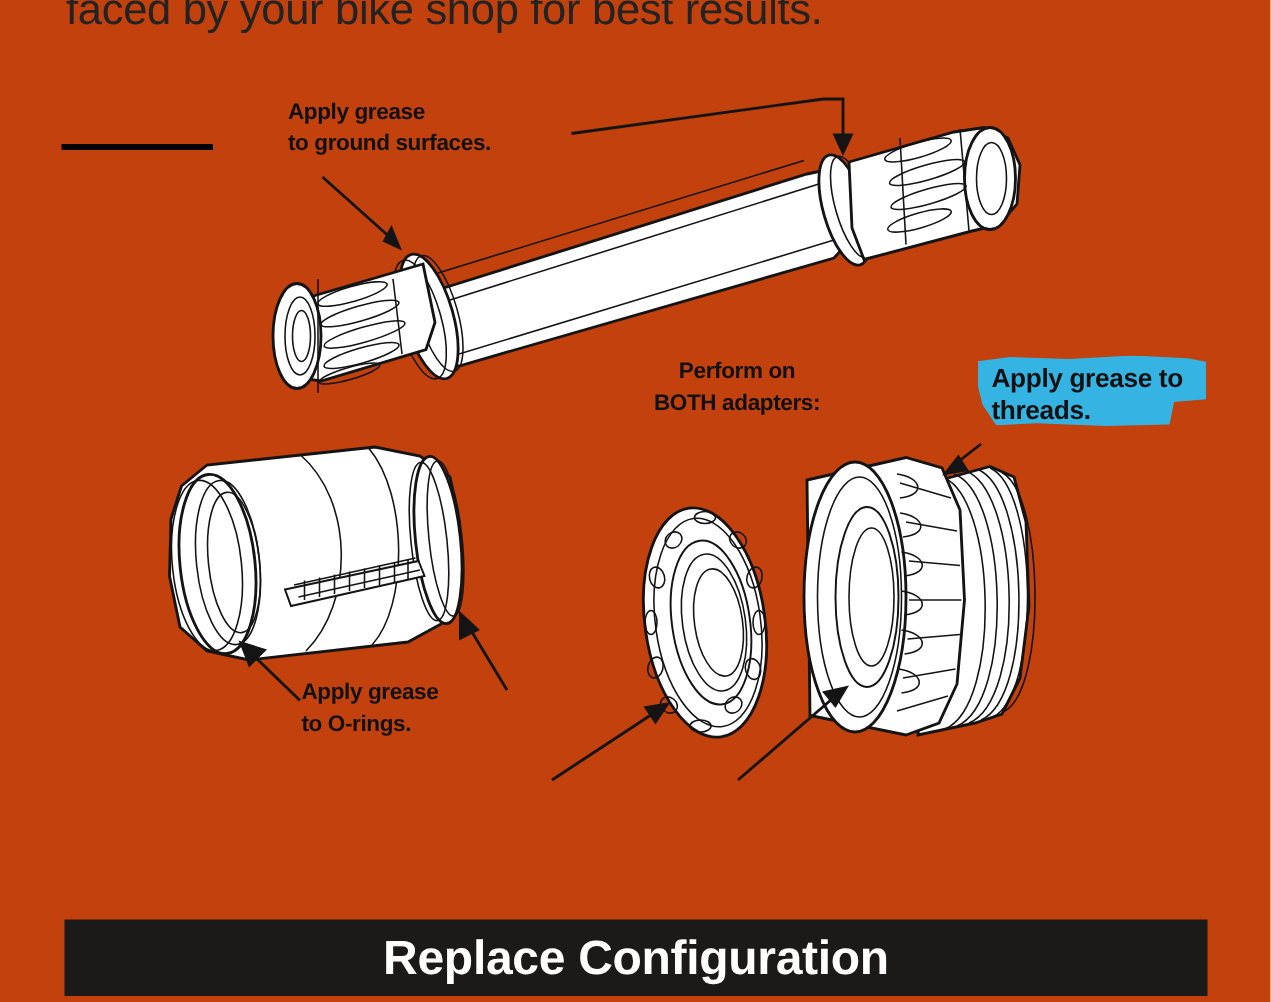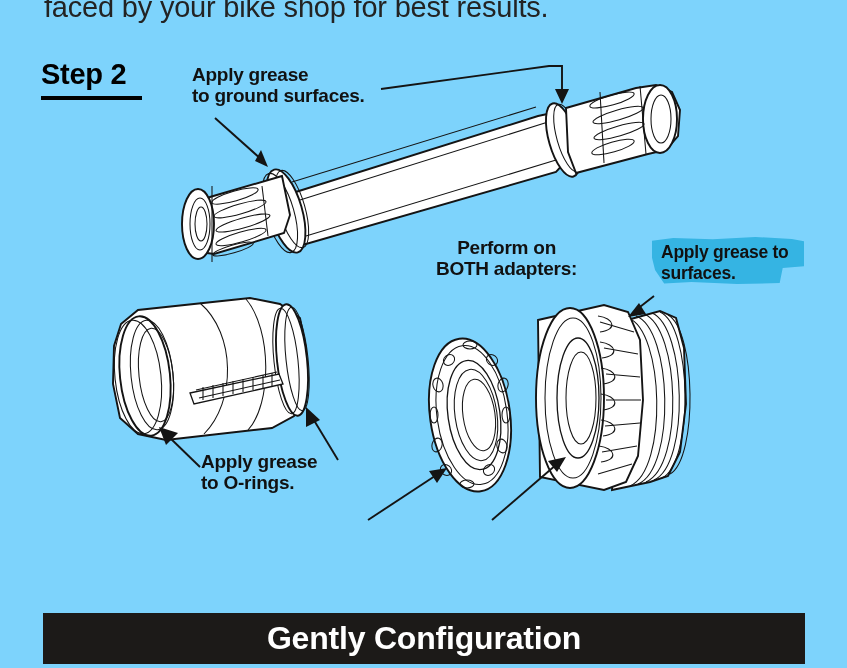--- a/index.html
+++ b/index.html
@@ -4,21 +4,21 @@
 <style>
   html, body {
     margin: 0;
     padding: 0;
     background: #ffffff;
   }
   #page {
     position: relative;
     width: 847px;
     height: 668px;
-    background: #7dd3fc;
+    background: #c2410c;
     overflow: hidden;
     font-family: "Liberation Sans", sans-serif;
     color: #1a1a1a;
   }
   .txt { position: absolute; white-space: pre; }
 
   
   #intro-text {
     left: 44px;
     top: -9px;
@@ -41,21 +41,21 @@
     position: absolute;
     left: 41px;
     top: 96px;
     width: 101px;
     height: 4px;
     background: #000;
   }
 
   
   .callout {
-    font-size: 19px;
+    font-size: 15px;
     font-weight: bold;
     line-height: 20.5px;
     letter-spacing: -0.25px;
     color: #111;
   }
   #label-ground      { left: 192px; top: 65px; }
   #label-both        { left: 436px; top: 238px; text-align: center; }
   #label-orings      { left: 201px; top: 452px; }
   #label-crankstop   { left: 128px; top: 524px; }
   #label-bearing     { left: 404px; top: 524px; }
@@ -348,37 +348,36 @@
     </g>
 
     <g>
       <path class="ln" d="M492 520 L557 464"></path>
       <path class="solid" d="M566 457 L557 472 L548 461 Z"></path>
     </g>
   </svg>
 
   <div class="txt" id="intro-text">faced by your bike shop for best results.</div>
 
-  <div class="txt" id="step-heading">Step 2</div>
   <div id="step-underline"></div>
 
   <div class="txt callout" id="label-ground">Apply grease
 to ground surfaces.</div>
 
   <div class="txt callout" id="label-both">Perform on
 BOTH adapters:</div>
 
   <div id="label-threads-wrap">
     <div id="highlight-mark"></div>
     <div id="label-threads">Apply grease
-to surfaces.</div>
+to threads.</div>
   </div>
 
   <div class="txt callout" id="label-orings">Apply grease
 to O-rings.</div>
 
 
 
   <div id="banner">
-    <span id="banner-title">Gently Configuration</span>
+    <span id="banner-title">Replace Configuration</span>
   </div>
 
 </div>
 
 </body></html>

